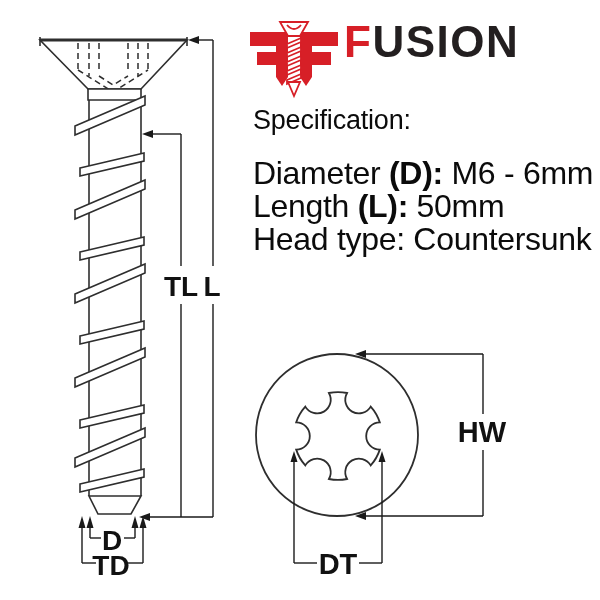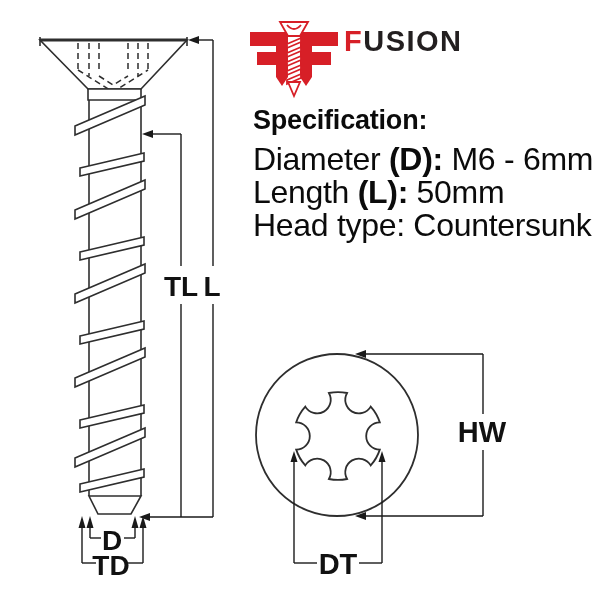--- a/index.html
+++ b/index.html
@@ -1,25 +1,25 @@
 <!DOCTYPE html>
 <html><head>
 <meta charset="utf-8">
 <style>
   html,body{margin:0;padding:0;}
   body{width:600px;height:600px;background:#ffffff;position:relative;overflow:hidden;
        font-family:"Liberation Sans",sans-serif;}
   .abs{position:absolute;}
   
-  #wordmark{left:344px;top:26px;font-weight:bold;font-size:29px;line-height:31px;
+  #wordmark{left:344px;top:26px;font-weight:bold;font-size:44px;line-height:31px;
             letter-spacing:1.5px;color:#231f20;white-space:nowrap;}
   #wordmark .red{color:#d71f27;}
   
   #spec{left:253px;top:105px;color:#0b0b0b;}
-  #spec .title{font-weight:bold;font-size:27px;letter-spacing:-0.2px;margin-bottom:7px;}
+  #spec .title{font-weight:normal;font-size:27px;letter-spacing:-0.2px;margin-bottom:21px;}
   #spec .row{font-size:32px;line-height:33px;letter-spacing:-0.3px;white-space:nowrap;}
   #spec .row b{font-weight:bold;}
   
   svg{position:absolute;}
   .ln{stroke:#2e2e2e;stroke-width:1.6;fill:none;}
   .fillw{fill:#ffffff;stroke:#2e2e2e;stroke-width:1.6;}
   .dash{stroke:#2e2e2e;stroke-width:1.5;fill:none;stroke-dasharray:6 4;}
   .dim{stroke:#1a1a1a;stroke-width:1.4;fill:none;}
   .arr{fill:#1a1a1a;stroke:none;}
   text.dimlbl{font-family:"Liberation Sans",sans-serif;font-weight:bold;font-size:28px;fill:#111;}

